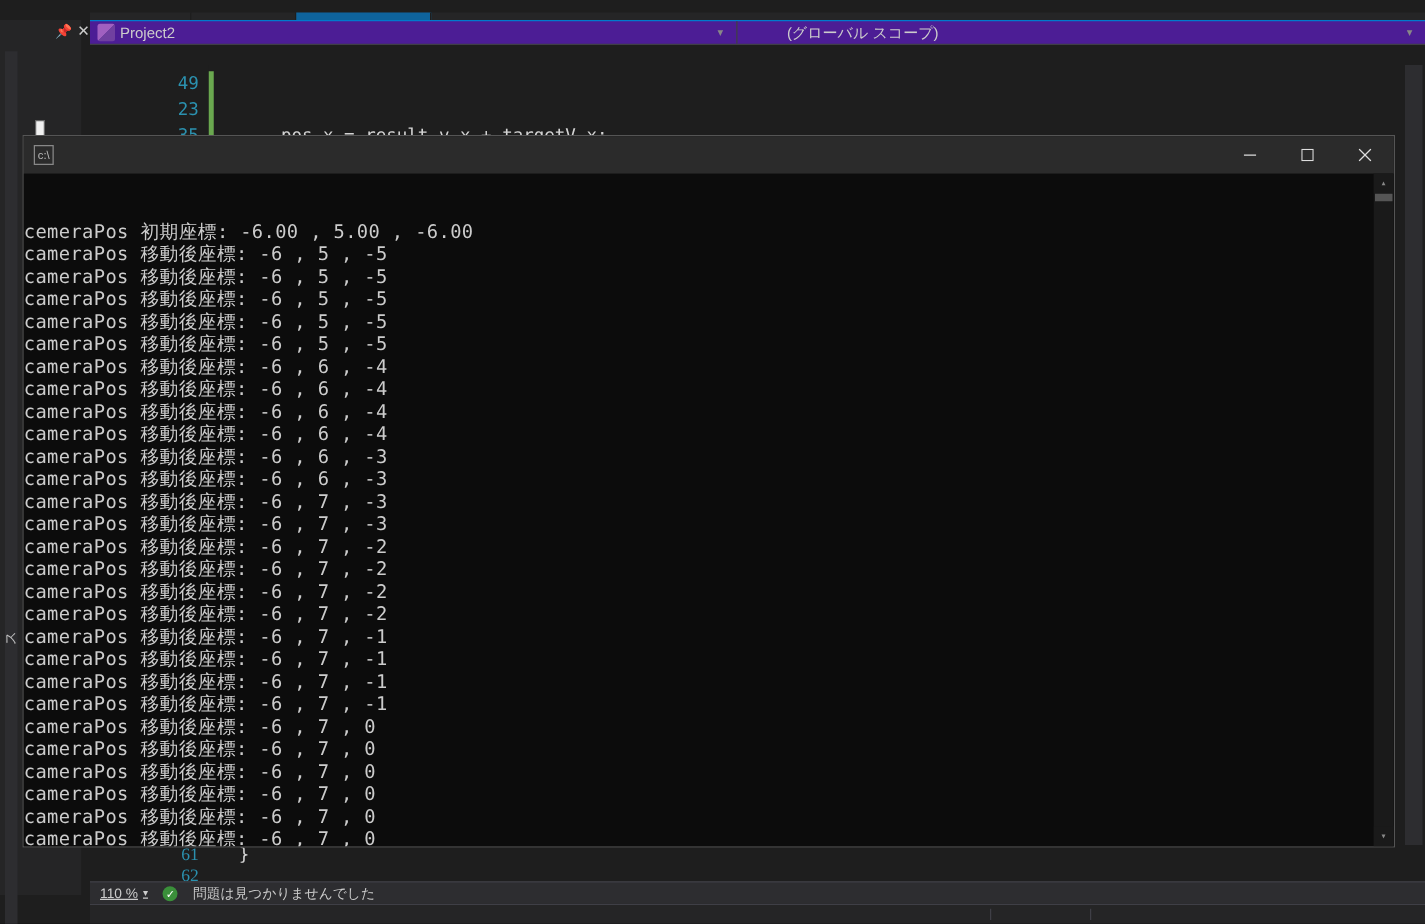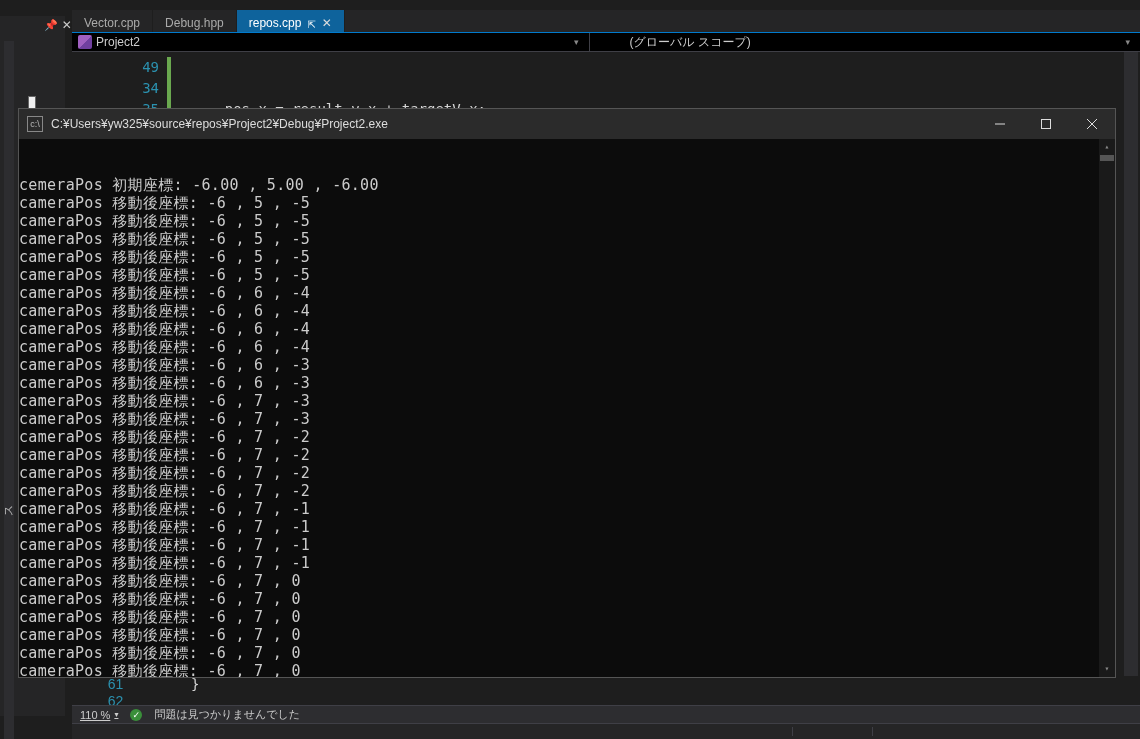--- a/index.html
+++ b/index.html
@@ -90,25 +90,25 @@
   color: #fff;
 }
 .tab-close {
   font-size: 12px;
   color: #ddd;
 }
 .tab-pin { font-size: 10px; }
 
 .nav-bar {
   position: absolute;
-  top: 32px;
+  top: 16px;
   left: 72px;
   right: 0;
   height: 20px;
-  background: #000000;
+  background: #4c1d95;
   display: flex;
   align-items: stretch;
   border-top: 1px solid #007acc;
   border-bottom: 1px solid #3f3f46;
 }
 .nav-left {
   flex: 1;
   display: flex;
   align-items: center;
   padding: 0 6px;
@@ -263,22 +263,22 @@
   position: absolute;
   top: 676px;
   left: 72px;
   right: 0;
   height: 34px;
   background: #1e1e1e;
   display: flex;
 }
 .tail-gutter {
   width: 95px;
-  text-align: center;
-  font-family: Liberation Sans, sans-serif;
+  text-align: right;
+  font-family: Liberation Serif, serif;
   font-size: 14px;
 }
 .tail-gutter .line-num { height: 17px; line-height: 17px; }
 .tail-code {
   flex: 1;
   font-family: Consolas, monospace;
   font-size: 14px;
   padding-left: 24px;
   line-height: 17px;
   color: #d4d4d4;
@@ -373,21 +373,21 @@
     </div>
     <div class="nav-right">
       <span class="nav-text">(グローバル スコープ)</span>
       <span class="nav-arrow">▾</span>
     </div>
   </div>
 
   <div class="code-area">
     <div class="gutter">
       <div class="line-num">49</div>
-      <div class="line-num">34</div>
+      <div class="line-num">23</div>
       <div class="line-num">35</div>
     </div>
     <div class="margin-strip">
       <div class="green-bar"></div>
     </div>
     <div class="code-lines">
       <div class="c-white">    pos.x = result.v.x + targetV.x;</div>
       <div class="c-white">    pos.y = result.v.y + targetV.y;</div>
       <div class="c-white">    pos.z = result.v.z + targetV.z;</div>
     </div>
@@ -416,21 +416,20 @@
   </div>
 
   <div class="bottom-strip">
     <div class="bottom-sep" style="left:720px;"></div>
     <div class="bottom-sep" style="left:800px;"></div>
   </div>
 
   <div class="console-window">
     <div class="console-titlebar">
       <span class="console-title-icon">c:\</span>
-      <span>C:¥Users¥yw325¥source¥repos¥Project2¥Debug¥Project2.exe</span>
       <div class="console-controls">
         <div class="console-btn">
           <svg width="10" height="10" viewBox="0 0 10 10">
               <line x1="0" y1="5" x2="10" y2="5" stroke="#ddd" stroke-width="1"></line>
             </svg>
         </div>
         <div class="console-btn">
           <svg width="10" height="10" viewBox="0 0 10 10">
               <rect x="0.5" y="0.5" width="9" height="9" fill="none" stroke="#ddd" stroke-width="1"></rect>
             </svg>

